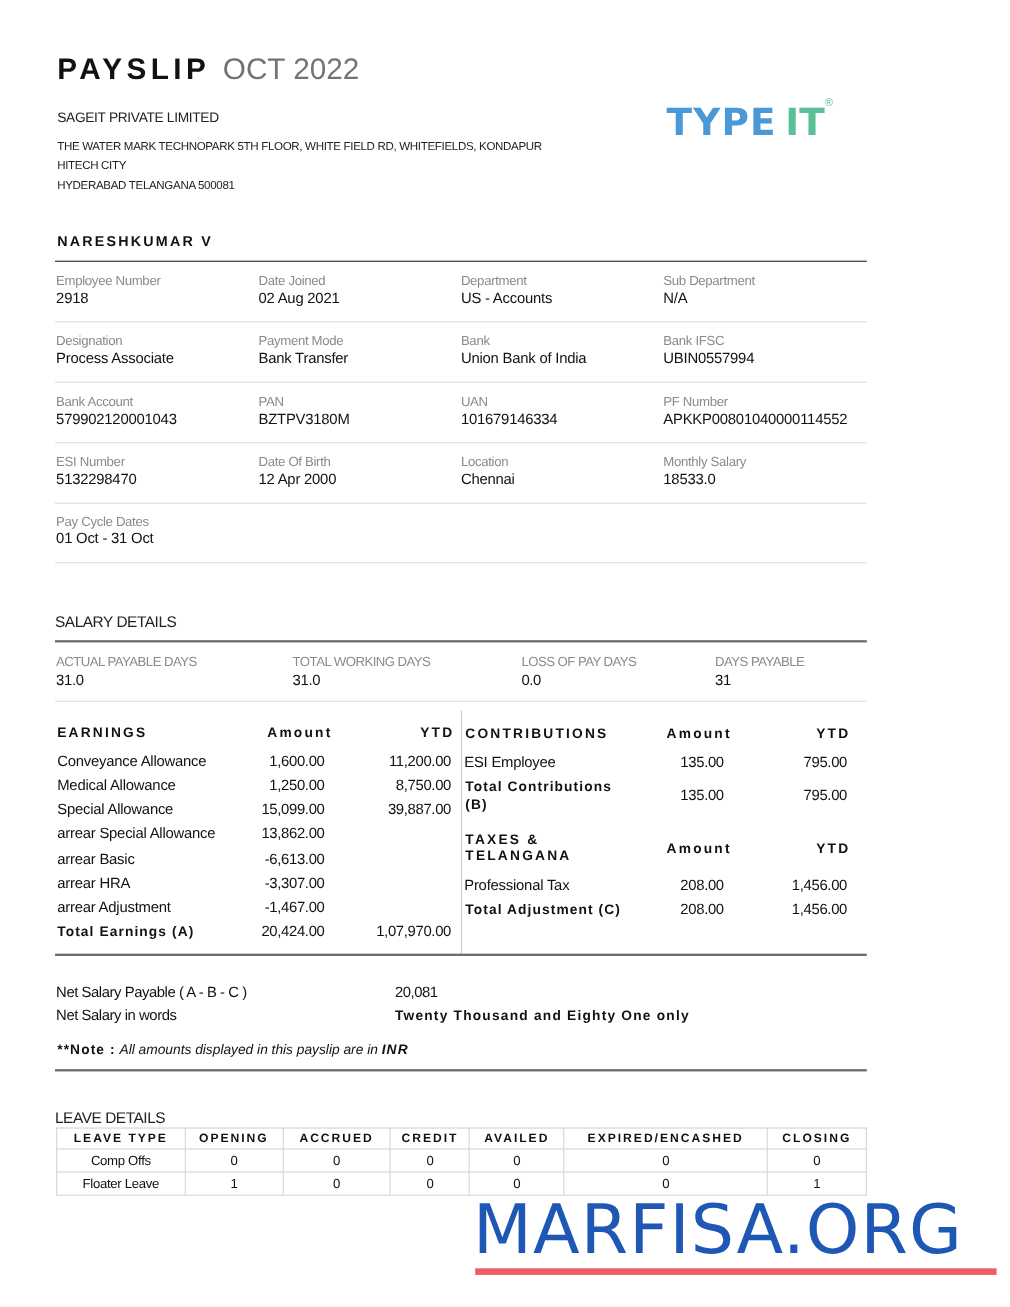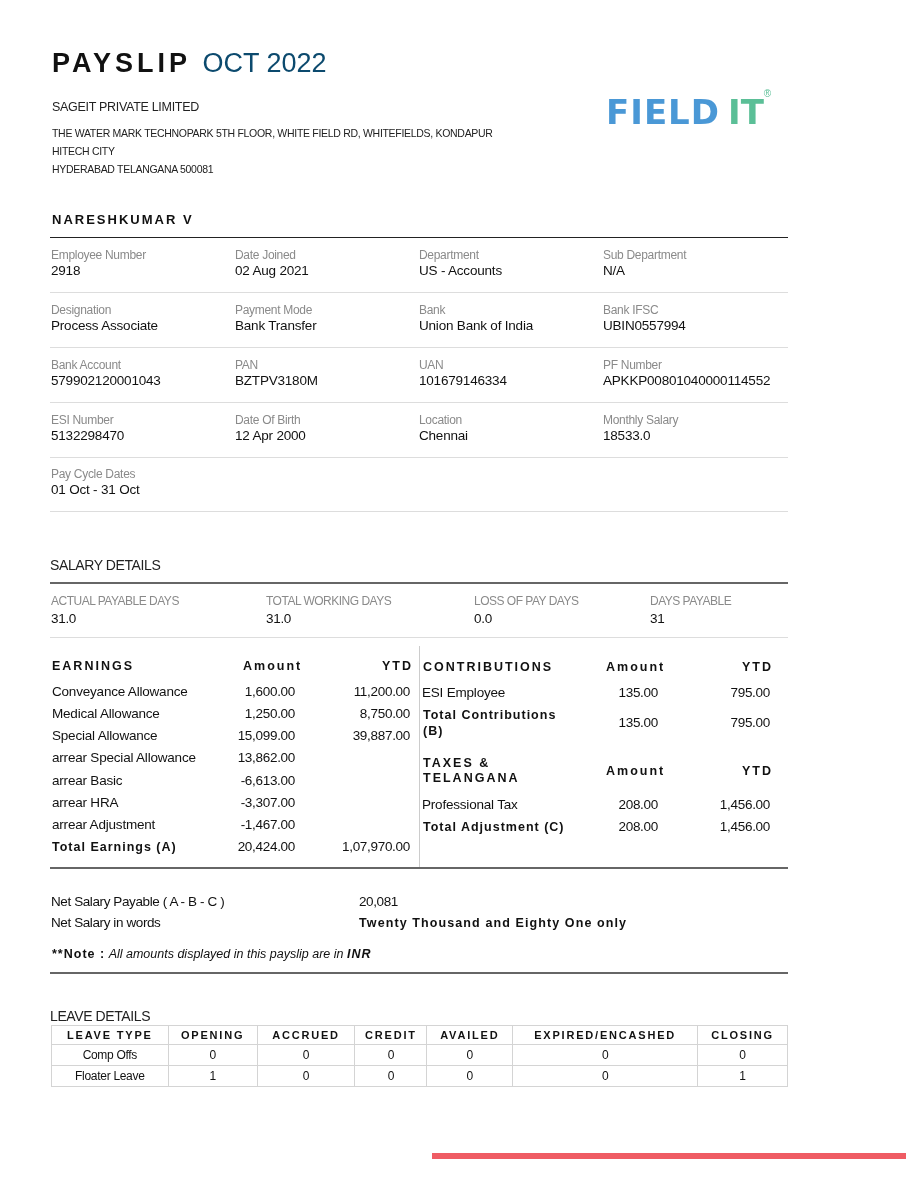--- a/index.html
+++ b/index.html
@@ -4,21 +4,21 @@
 <style>
   * { box-sizing: border-box; margin: 0; padding: 0; }
   html, body { width: 918px; height: 1188px; background: #ffffff; }
   body { position: relative; font-family: "Liberation Sans", sans-serif; color: #111; overflow: hidden; }
 
   .abs { position: absolute; }
 
   
   .title { left: 52px; top: 48px; font-size: 27px; white-space: nowrap; }
   .title .strong { font-weight: bold; letter-spacing: 4px; color: #111; }
-  .title .month { color: #0c4a6e; font-weight: normal; letter-spacing: 0; margin-left: 4px; }
+  .title .month { color: #737373; font-weight: normal; letter-spacing: 0; margin-left: 4px; }
   .company { left: 52px; top: 100px; font-size: 12.5px; letter-spacing: -0.3px; color: #222; }
   .addr { left: 52px; font-size: 10.5px; letter-spacing: -0.3px; color: #222; }
 
   .logo { left: 606px; top: 92px; width: 190px; height: 48px; }
   .logo .sage { font-size: 34px; font-weight: bold; letter-spacing: 1px; color: #4a98d6; font-family: "DejaVu Sans", sans-serif; }
   .logo .it { font-size: 34px; font-weight: bold; color: #5bbf97; font-family: "DejaVu Sans", sans-serif; margin-left: 8px; }
   .logo .reg { font-size: 10px; color: #5bbf97; vertical-align: top; position: relative; top: -4px; }
 
   
   .emp-name { left: 52px; top: 212px; font-size: 13px; font-weight: bold; letter-spacing: 2px; }
@@ -66,21 +66,21 @@
 <div class="abs title">
   <span class="strong">PAYSLIP</span>
   <span class="month">OCT 2022</span>
 </div>
 <div class="abs company">SAGEIT PRIVATE LIMITED</div>
 <div class="abs addr" style="top:127px">THE WATER MARK TECHNOPARK 5TH FLOOR, WHITE FIELD RD, WHITEFIELDS, KONDAPUR</div>
 <div class="abs addr" style="top:145px">HITECH CITY</div>
 <div class="abs addr" style="top:163px">HYDERABAD TELANGANA 500081</div>
 
 <div class="abs logo">
-  <span class="sage">FIELD</span><span class="it">IT</span><span class="reg">®</span>
+  <span class="sage">TYPE</span><span class="it">IT</span><span class="reg">®</span>
 </div>
 
 <div class="abs emp-name">NARESHKUMAR V</div>
 <div class="abs rule-dark" style="top:237px"></div>
 
 <div class="abs field" style="left:51px;top:248px">
     <div class="lbl">Employee Number</div>
     <div class="val">2918</div>
   </div>
 <div class="abs field" style="left:235px;top:248px">
@@ -296,14 +296,15 @@
       <td>0</td>
       <td>0</td>
       <td>0</td>
       <td>0</td>
       <td>1</td>
     </tr>
   </tbody>
 </table>
 
 <div class="abs wm">
+  <div class="text">MARFISA.ORG</div>
   <div class="bar"></div>
 </div>
 
 </body></html>

